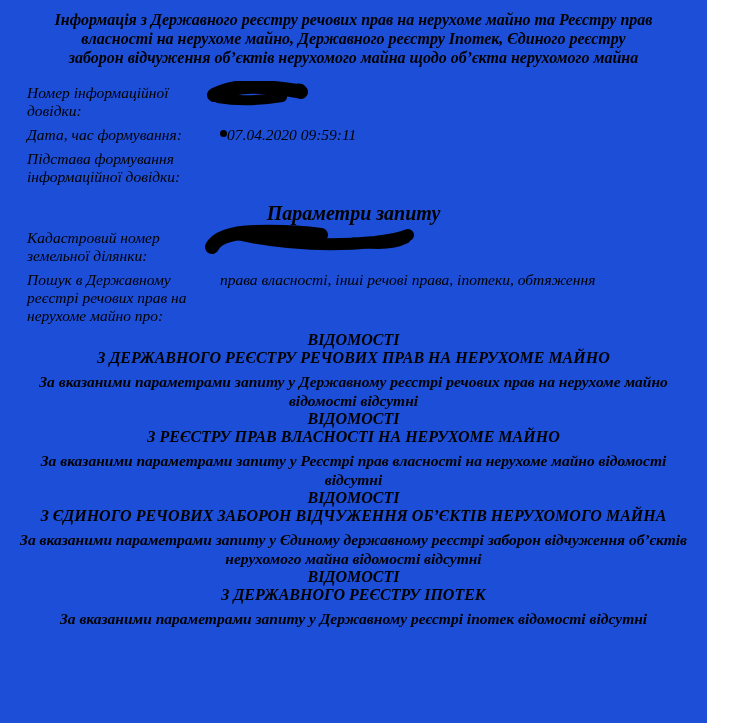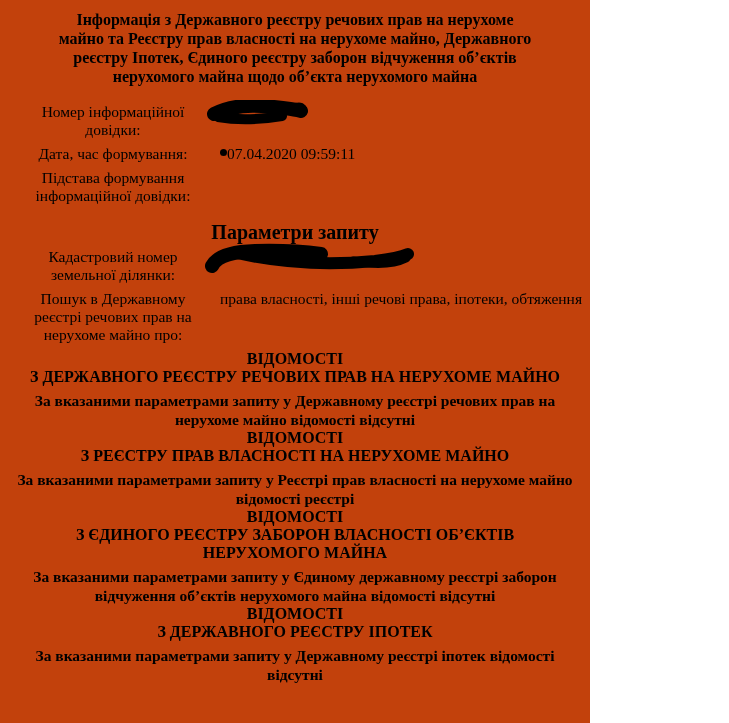--- a/index.html
+++ b/index.html
@@ -4,33 +4,34 @@
 <style>
   html, body {
     margin: 0;
     padding: 0;
     background: #ffffff;
     color: #000000;
     font-family: "Liberation Serif", "DejaVu Serif", serif;
   }
   .page {
     position: relative;
-    width: 590px;
+    width: 707px;
     height: 723px;
-    background: #c2410c;
+    background: #1d4ed8;
     overflow: hidden;
+    font-style: italic;
   }
   .doc-title {
     margin: 10px 52px 0 52px;
     font-size: 16px;
     font-weight: bold;
     line-height: 19px;
     text-align: center;
   }
-  .fields { margin-top: 17px; text-align: center; }
+  .fields { margin-top: 17px; }
   .frow {
     display: flex;
     align-items: flex-start;
     padding-left: 27px;
     margin-bottom: 6px;
     font-size: 15.5px;
     line-height: 18px;
   }
   .flabel { flex: 0 0 172px; width: 172px; }
   .fvalue { margin-left: 21px; position: relative; }
@@ -129,26 +130,26 @@
 
   <div class="section">
     <div class="sec-head">ВІДОМОСТІ</div>
     <div class="sec-head">З ДЕРЖАВНОГО РЕЄСТРУ РЕЧОВИХ ПРАВ НА НЕРУХОМЕ МАЙНО</div>
     <div class="sec-body">За вказаними параметрами запиту у Державному реєстрі речових прав на нерухоме майно відомості відсутні</div>
   </div>
 
   <div class="section">
     <div class="sec-head">ВІДОМОСТІ</div>
     <div class="sec-head">З РЕЄСТРУ ПРАВ ВЛАСНОСТІ НА НЕРУХОМЕ МАЙНО</div>
-    <div class="sec-body">За вказаними параметрами запиту у Реєстрі прав власності на нерухоме майно відомості реєстрі</div>
+    <div class="sec-body">За вказаними параметрами запиту у Реєстрі прав власності на нерухоме майно відомості відсутні</div>
   </div>
 
   <div class="section">
     <div class="sec-head">ВІДОМОСТІ</div>
-    <div class="sec-head">З ЄДИНОГО РЕЄСТРУ ЗАБОРОН ВЛАСНОСТІ ОБ’ЄКТІВ НЕРУХОМОГО МАЙНА</div>
+    <div class="sec-head">З ЄДИНОГО РЕЧОВИХ ЗАБОРОН ВІДЧУЖЕННЯ ОБ’ЄКТІВ НЕРУХОМОГО МАЙНА</div>
     <div class="sec-body">За вказаними параметрами запиту у Єдиному державному реєстрі заборон відчуження об’єктів нерухомого майна відомості відсутні</div>
   </div>
 
   <div class="section">
     <div class="sec-head">ВІДОМОСТІ</div>
     <div class="sec-head">З ДЕРЖАВНОГО РЕЄСТРУ ІПОТЕК</div>
     <div class="sec-body">За вказаними параметрами запиту у Державному реєстрі іпотек відомості відсутні</div>
   </div>
 
 </div>

